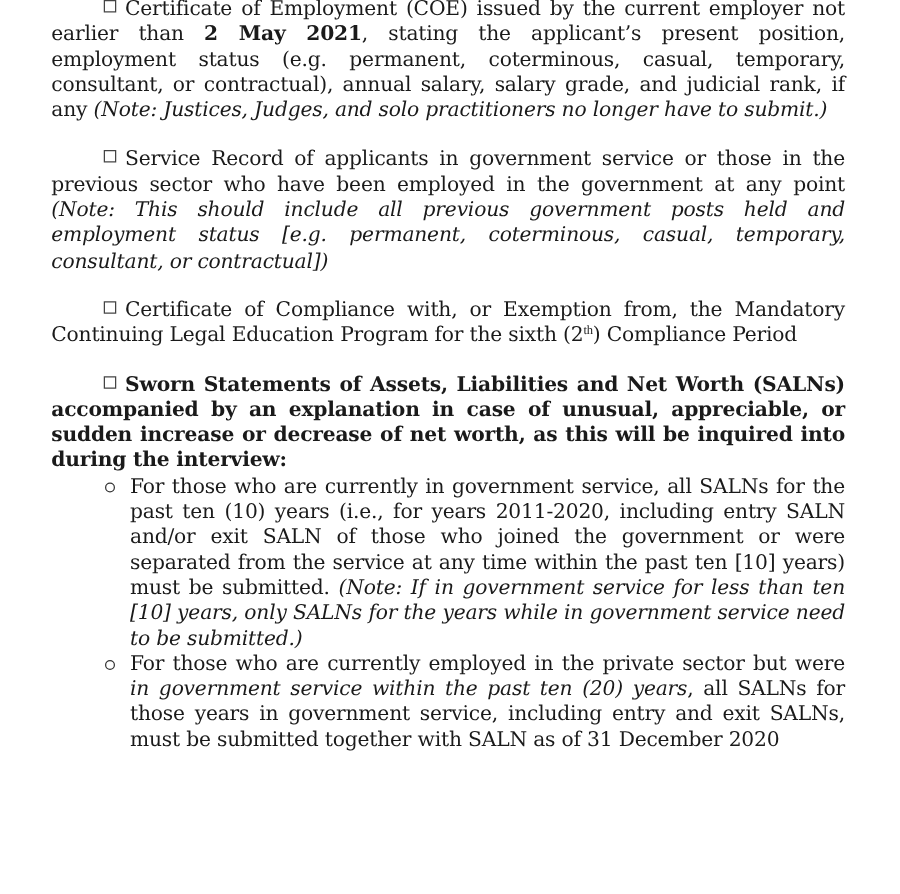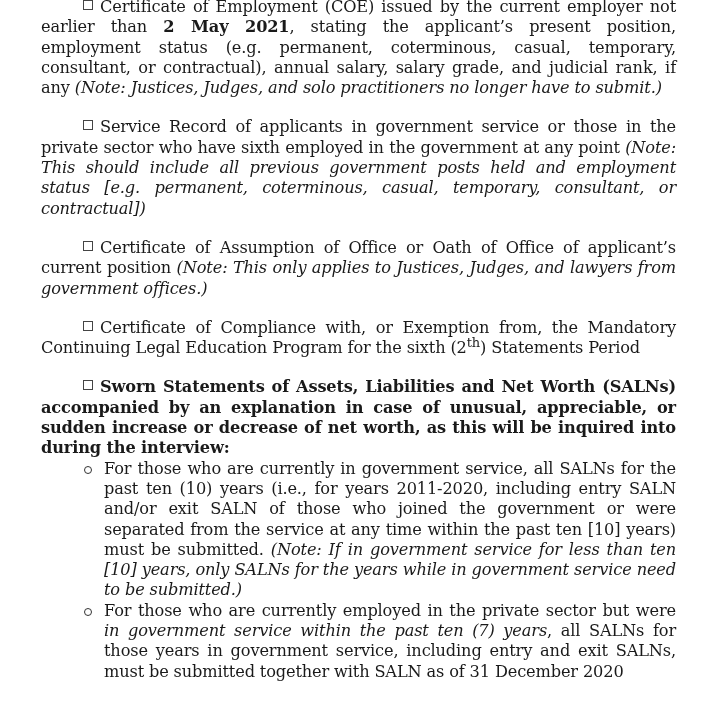--- a/index.html
+++ b/index.html
@@ -19,62 +19,59 @@
     margin: 0 0 19px 0;
   }
   .item.tight { margin-bottom: 0; font-weight: bold; }
   .cb {
     display: inline-block; font-size: 12px; margin-right: 7px;
     width: 10px; height: 10px; border: 1px solid #444; text-indent: 0;
     vertical-align: 2px; box-sizing: border-box;
   }
   i { }
   b { font-weight: bold; }
-  sup { font-size: 13px; line-height: 0; vertical-align: 6px; }
+  sup { font-size: 10px; line-height: 0; vertical-align: 6px; font-family: Liberation Serif, serif; }
   ul.sub { list-style: none; margin: 0; padding: 0 0 0 63px; }
   ul.sub li {
     position: relative; text-align: justify; margin: 0;
   }
   ul.sub li .bullet {
     position: absolute; left: -20px; top: 7px;
     width: 8px; height: 8px; border: 1px solid #333; border-radius: 50%;
     box-sizing: border-box;
   }
 </style>
 </head>
 <body>
 
 <div class="page">
 
   <p class="item">
     <span class="cb"></span><span>Certificate of Employment (COE) issued by the current employer not earlier than </span><b>2 May 2021</b><span>, stating the applicant’s present position, employment status (e.g. permanent, coterminous, casual, temporary, consultant, or contractual), annual salary, salary grade, and judicial rank, if any </span><i>(Note: Justices, Judges, and solo practitioners no longer have to submit.)</i>
   </p>
 
   <p class="item">
-    <span class="cb"></span><span>Service Record of applicants in government service or those in the private sector who have sixth employed in the government at any point </span><i>(Note: This should include all previous government posts held and employment status [e.g. permanent, coterminous, casual, temporary, consultant, or contractual])</i>
+    <span class="cb"></span><span>Service Record of applicants in government service or those in the previous sector who have been employed in the government at any point </span><i>(Note: This should include all previous government posts held and employment status [e.g. permanent, coterminous, casual, temporary, consultant, or contractual])</i>
   </p>
 
-  <p class="item">
-    <span class="cb"></span><span>Certificate of Assumption of Office or Oath of Office of applicant’s current position </span><i>(Note: This only applies to Justices, Judges, and lawyers from government offices.)</i>
-  </p>
 
   <p class="item">
-    <span class="cb"></span><span>Certificate of Compliance with, or Exemption from, the Mandatory Continuing Legal Education Program for the sixth (2</span><sup>th</sup><span>) Statements Period</span>
+    <span class="cb"></span><span>Certificate of Compliance with, or Exemption from, the Mandatory Continuing Legal Education Program for the sixth (2</span><sup>th</sup><span>) Compliance Period</span>
   </p>
 
 
   <p class="item tight">
     <span class="cb"></span><span>Sworn Statements of Assets, Liabilities and Net Worth (SALNs) accompanied by an explanation in case of unusual, appreciable, or sudden increase or decrease of net worth, as this will be inquired into during the interview:</span>
   </p>
 
   <ul class="sub">
     <li>
       <span class="bullet"></span>
       <span>For those who are currently in government service, all SALNs for the past ten (10) years (i.e., for years 2011-2020, including entry SALN and/or exit SALN of those who joined the government or were separated from the service at any time within the past ten [10] years) must be submitted. </span><i>(Note: If in government service for less than ten [10] years, only SALNs for the years while in government service need to be submitted.)</i>
     </li>
     <li>
       <span class="bullet"></span>
-      <span>For those who are currently employed in the private sector but were </span><i>in government service within the past ten (7) years</i><span>, all SALNs for those years in government service, including entry and exit SALNs, must be submitted together with SALN as of 31 December 2020</span>
+      <span>For those who are currently employed in the private sector but were </span><i>in government service within the past ten (20) years</i><span>, all SALNs for those years in government service, including entry and exit SALNs, must be submitted together with SALN as of 31 December 2020</span>
     </li>
 
   </ul>
 
 </div>
 
 </body></html>

